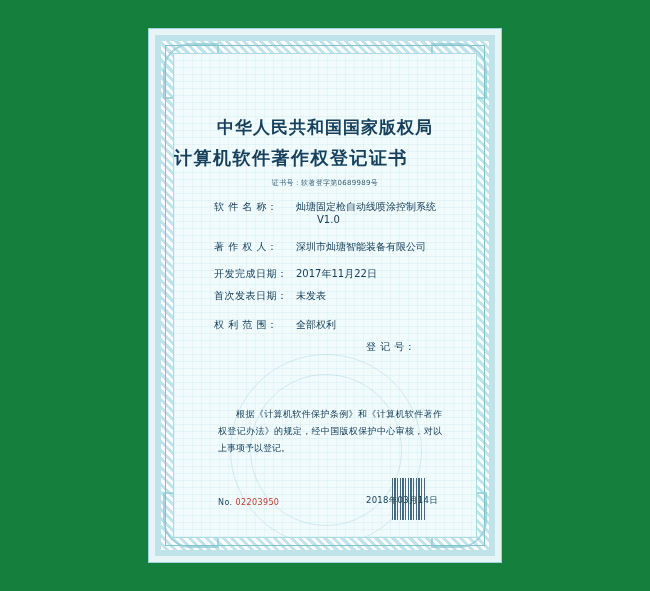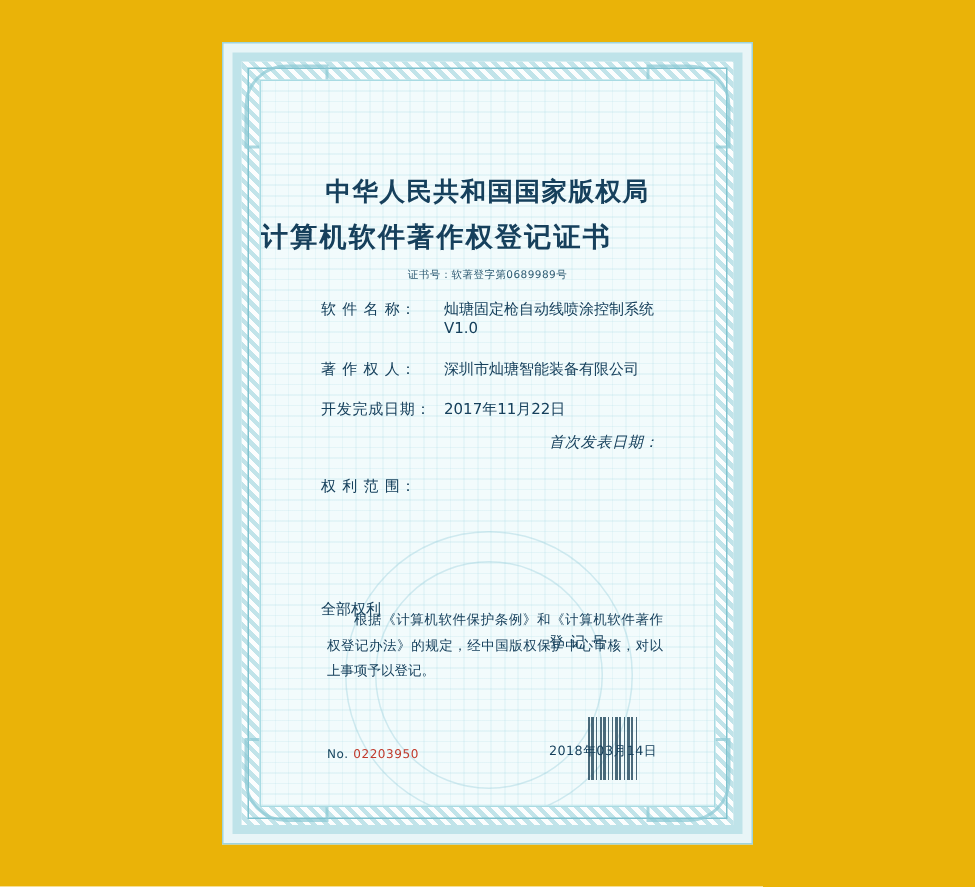--- a/index.html
+++ b/index.html
@@ -9,21 +9,21 @@
     width: 650px;
     height: 591px;
     overflow: hidden;
     font-family: "Liberation Sans", sans-serif;
   }
 
   #certificate-page {
     position: relative;
     width: 650px;
     height: 591px;
-    background: #eab308;
+    background: #15803d;
   }
 
   
   .cert-outer {
     position: absolute;
     left: 148px;
     top: 28px;
     width: 354px;
     height: 535px;
     background: #e8f5f7;
@@ -175,20 +175,21 @@
     letter-spacing: 0.5px;
   }
 
   .field-value {
     flex: 1 1 auto;
     color: #16405c;
   }
 
   .field-value .line2 {
     display: block;
+    margin-left: 21px;
   }
 
   .field-row.tight { margin-bottom: 9px; justify-content: flex-end; }
 
   
   .cert-body {
     position: absolute;
     left: 44px;
     right: 34px;
     top: 352px;
@@ -281,26 +282,27 @@
         <div class="field-row" style="margin-top:14px;">
           <div class="field-label">著 作 权 人：</div>
           <div class="field-value">深圳市灿瑭智能装备有限公司</div>
         </div>
 
         <div class="field-row tight" style="margin-top:14px;">
           <div class="field-label">开发完成日期：</div>
           <div class="field-value">2017年11月22日</div>
         </div>
 
-        <div class="field-row tight" style="margin-top:8px;font-style:italic;">
+        <div class="field-row tight" style="margin-top:8px;">
           <div class="field-label">首次发表日期：</div>
-        </div>
-
-
-        <div class="field-row tight" style="margin-top:16px;flex-direction:column;">
+          <div class="field-value">未发表</div>
+        </div>
+
+
+        <div class="field-row tight" style="margin-top:16px;">
           <div class="field-label">权 利 范 围：</div>
           <div class="field-value">全部权利</div>
         </div>
 
         <div class="field-row tight" style="margin-top:8px;">
           <div class="field-label">登 记 号：</div>
         </div>
 
       </div>
 

